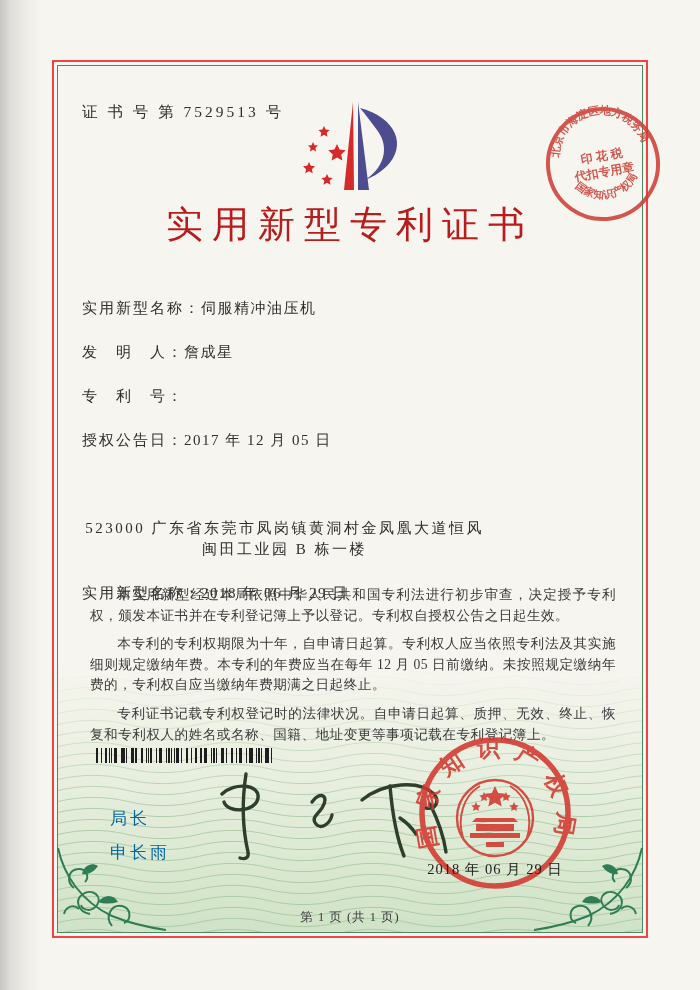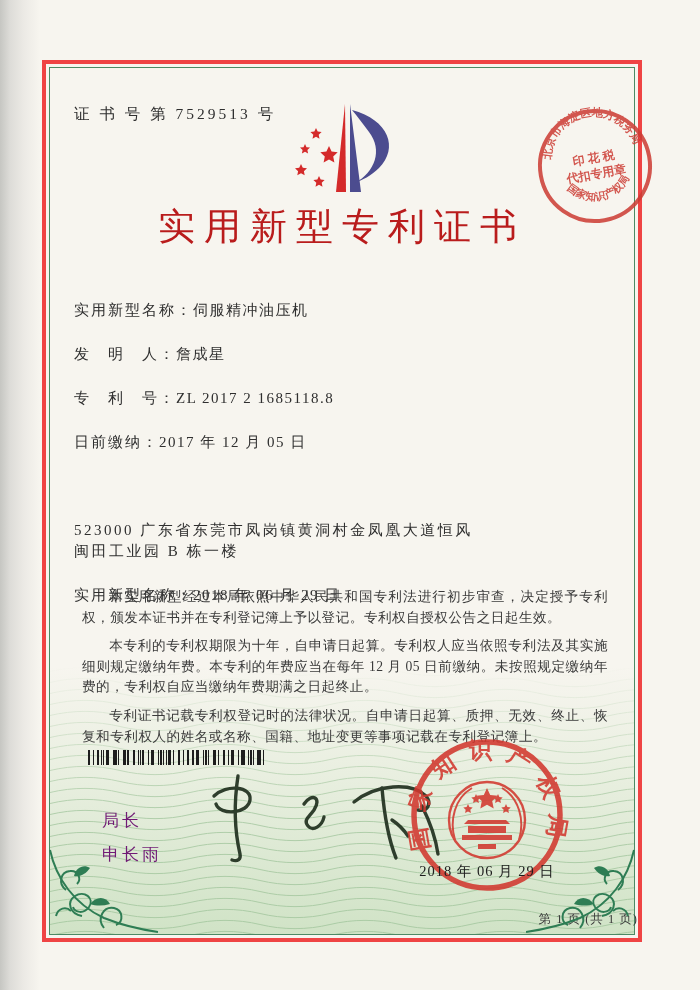--- a/index.html
+++ b/index.html
@@ -7,22 +7,22 @@
     width:700px;height:990px;position:relative;overflow:hidden;
     background:#f7f5ef;
     font-family:"Liberation Serif","DejaVu Serif",serif;
     color:#333;
   }
   .scan-edge{
     position:absolute;left:0;top:0;bottom:0;width:40px;
     background:linear-gradient(to right,#c6c6c2 0,#dddcd8 10px,#eceae5 24px,rgba(247,245,239,0) 40px);
   }
   .frame{
-    position:absolute;left:42px;top:60px;width:592px;height:874px;
-    border:4px solid #ef4444;
+    position:absolute;left:52px;top:60px;width:592px;height:874px;
+    border:2px solid #ef4444;
   }
   .frame-inner{
     position:absolute;inset:3px;border:1px solid #4c8a64;pointer-events:none;
   }
   .greenzone{
     position:absolute;left:4px;right:4px;bottom:4px;height:268px;
     background:linear-gradient(to bottom,rgba(222,236,214,0) 0%,rgba(216,232,206,.45) 40%,rgba(206,226,196,.95) 100%);
   }
   .greenzone svg{
     position:absolute;inset:0;width:100%;height:100%;opacity:.8;
@@ -31,47 +31,47 @@
   }
   .cert-no{
     position:absolute;left:28px;top:40px;font-size:15.5px;letter-spacing:3px;color:#2f2f2f;
   }
   .logo{position:absolute;left:243px;top:36px;}
   .tax-seal{position:absolute;left:489px;top:42px;transform:rotate(-10deg);opacity:.85;}
   .title{
     position:absolute;left:0;right:0;top:138px;text-align:center;
     font-size:37px;letter-spacing:9px;color:#b91c1c;font-weight:500;
   }
-  .fields{position:absolute;left:28px;top:236px;width:564px;font-size:15px;}
+  .fields{position:absolute;left:28px;top:236px;width:564px;font-size:15px;text-align:center;}
   .frow{display:flex;margin-bottom:23px;line-height:21px;}
   .frow .lab{white-space:pre;letter-spacing:2px;color:#2f2f2f;}
   .frow .val{letter-spacing:1.5px;color:#2f2f2f;}
   .addr .val{max-width:405px;letter-spacing:2.5px;margin-top:44px;}
   .grant-right{margin-left:auto;display:flex;}
   .paras{
     position:absolute;left:28px;top:515px;width:542px;
     font-size:13.6px;line-height:20.6px;text-align:justify;color:#3a3a3a;letter-spacing:.5px;
   }
   .paras p{margin:8px;text-indent:2em;}
   .barcode{
     position:absolute;left:42px;top:686px;width:178px;height:15px;
     background-image:
       repeating-linear-gradient(90deg,#1d1d1d 0 1px,transparent 1px 5px),
       repeating-linear-gradient(90deg,#1d1d1d 0 2px,transparent 2px 9px),
       repeating-linear-gradient(90deg,#1d1d1d 0 1px,transparent 1px 13px);
   }
-  .officer{position:absolute;left:56px;top:740px;font-size:17px;line-height:34px;letter-spacing:3px;color:#701a75;}
+  .officer{position:absolute;left:56px;top:740px;font-size:17px;line-height:34px;letter-spacing:3px;color:#0369a1;}
   .signature{position:absolute;left:140px;top:698px;}
   .main-seal{position:absolute;left:356px;top:668px;opacity:.88;}
   .seal-date{
     position:absolute;left:356px;top:798px;width:170px;text-align:center;
     font-size:14.5px;letter-spacing:1px;color:#1d1d1d;
   }
   .footer{
-    position:absolute;left:0;right:0;bottom:10px;text-align:right;
+    position:absolute;left:0;right:0;bottom:10px;text-align:center;
     font-size:12.5px;letter-spacing:1px;color:#3a3a3a;
   }
   .orn{position:absolute;bottom:0;}
   .orn-l{left:0;}
   .orn-r{right:0;transform:scaleX(-1);}
   svg text{font-family:"Liberation Serif","DejaVu Serif",serif;}
 </style>
 </head>
 <body>
 
@@ -128,24 +128,23 @@
     <div class="frow">
       <span class="lab">实用新型名称：</span>
       <span class="val">伺服精冲油压机</span>
     </div>
     <div class="frow">
       <span class="lab">发　明　人：</span>
       <span class="val">詹成星</span>
     </div>
     <div class="frow">
       <span class="lab">专　利　号：</span>
-      <span class="val">ZL 2017 2 1685118.8</span>
-    </div>
-    <div class="frow">
-      <span class="lab">日前缴纳：</span>
+    </div>
+    <div class="frow">
+      <span class="lab">授权公告日：</span>
       <span class="val">2017 年 12 月 05 日</span>
     </div>
     <div class="frow addr">
       <span class="val">523000 广东省东莞市凤岗镇黄洞村金凤凰大道恒风闽田工业园 B 栋一楼</span>
     </div>
     <div class="frow">
       <span class="lab">实用新型名称：</span>
       <span class="val">2018 年 06 月 29 日</span>
     </div>
   </div>

